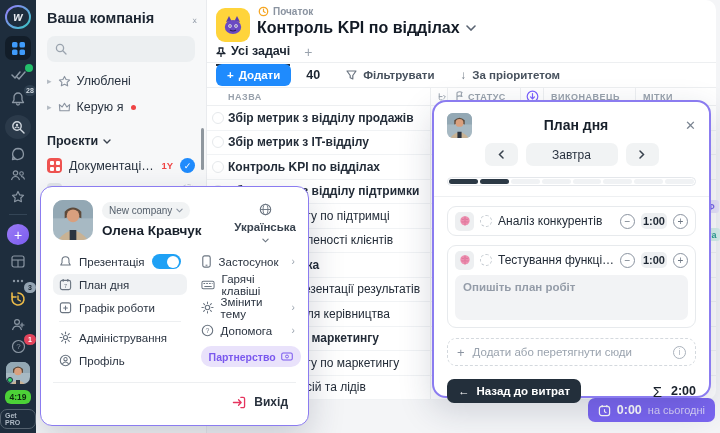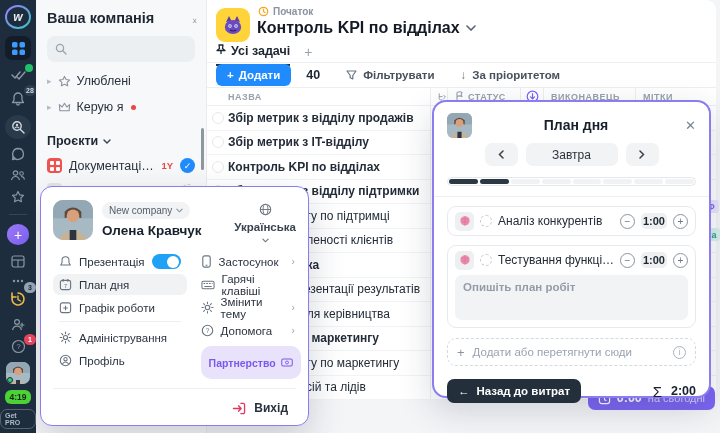--- a/index.html
+++ b/index.html
@@ -79,21 +79,21 @@
   
   .card { position:absolute; left:207px; top:0; width:509px; height:400px; background:#fff;
           border-radius:0 10px 10px 0; z-index:1; }
   .proj-icon-big { position:absolute; left:9px; top:8px; width:34px; height:34px; border-radius:9px;
                    background:#ffd43b; display:flex; align-items:center; justify-content:center; cursor:pointer; }
   .breadcrumb { position:absolute; left:51px; top:6px; display:flex; align-items:center; gap:4px;
                 color:#8a93a0; font-size:10px; font-weight:bold; }
   .page-title { position:absolute; left:50px; top:19px; display:flex; align-items:center; gap:6px;
                 font-size:16px; font-weight:bold; color:#121a25; cursor:pointer; }
   .tabs { position:absolute; left:9px; top:44px; display:flex; align-items:center; gap:14px; }
-  .tab { display:flex; align-items:flex-start; gap:5px; font-size:12.5px; font-weight:bold;
+  .tab { display:flex; align-items:flex-end; gap:5px; font-size:12.5px; font-weight:bold;
          color:#1d2632; padding-bottom:6px; border-bottom:2px solid #273240; cursor:pointer; }
   .tab-add { color:#9aa3ae; font-size:14px; padding-bottom:6px; cursor:pointer; }
   .tabs-line { position:absolute; left:0; right:0; top:62px; height:1px; background:#edeff1; }
   .toolbar { position:absolute; left:9px; top:63px; height:24px; display:flex; align-items:center; }
   .btn-add { height:22px; background:#1f8bfd; color:#fff; border:0; border-radius:6px;
              font-size:11.5px; font-weight:bold; display:flex; align-items:center; gap:5px;
              padding:0 11px; cursor:pointer; font-family:inherit; }
   .tb-count { margin-left:15px; font-size:12.5px; font-weight:bold; color:#1d2632; }
   .tb-item { margin-left:26px; display:flex; align-items:center; gap:6px; font-size:11.5px;
              font-weight:bold; color:#47515d; cursor:pointer; }
@@ -180,29 +180,29 @@
   .m-item { height:21px; display:flex; align-items:center; gap:7px; font-size:11.5px; color:#2a3340;
             padding:0 6px; border-radius:7px; cursor:pointer; margin-bottom:2px; }
   .m-item.active { background:#f0f2f4; }
   .m-item .chev { margin-left:auto; color:#9aa3ae; font-size:10px; }
   .m-div { height:1px; background:#edeff1; margin:3px 6px 5px 6px; }
   .toggle { margin-left:auto; width:29px; height:15px; border-radius:8px; background:#1fa1f5;
             position:relative; cursor:pointer; }
   .toggle i { position:absolute; right:1.5px; top:1.5px; width:12px; height:12px; border-radius:50%;
               background:#fff; }
   .partner-pill { margin:3px 0 0 6px; display:inline-flex; align-items:center; gap:5px;
-                  background:#e9e2fb; border-radius:10px; height:33px; padding:0 8px;
+                  background:#e9e2fb; border-radius:10px; height:21px; padding:0 8px;
                   font-size:10.5px; font-weight:bold; color:#7a58ee; cursor:pointer; }
   .menu-foot { margin-top:9px; padding-top:8px; border-top:1px solid #edeff1; display:flex;
                justify-content:flex-end; align-items:center; gap:8px; }
   .logout { display:flex; align-items:center; gap:8px; font-size:12px; font-weight:bold;
             color:#28313d; cursor:pointer; padding:4px 8px 2px; }
 
   
-  .timer-btn { position:absolute; right:5px; top:386px; height:24px; background:#7b66f2;
+  .timer-btn { position:absolute; right:5px; top:398px; height:24px; background:#7b66f2;
                border-radius:7px; display:flex; align-items:center; gap:6px; padding:0 10px;
                z-index:20; cursor:pointer; border:0; font-family:inherit; }
   .timer-val { color:#fff; font-size:12.5px; font-weight:bold; }
   .timer-suffix { color:#d9d2fb; font-size:11px; }
 
   .ico { flex:none; }
 </style>
 </head>
 <body>
 

